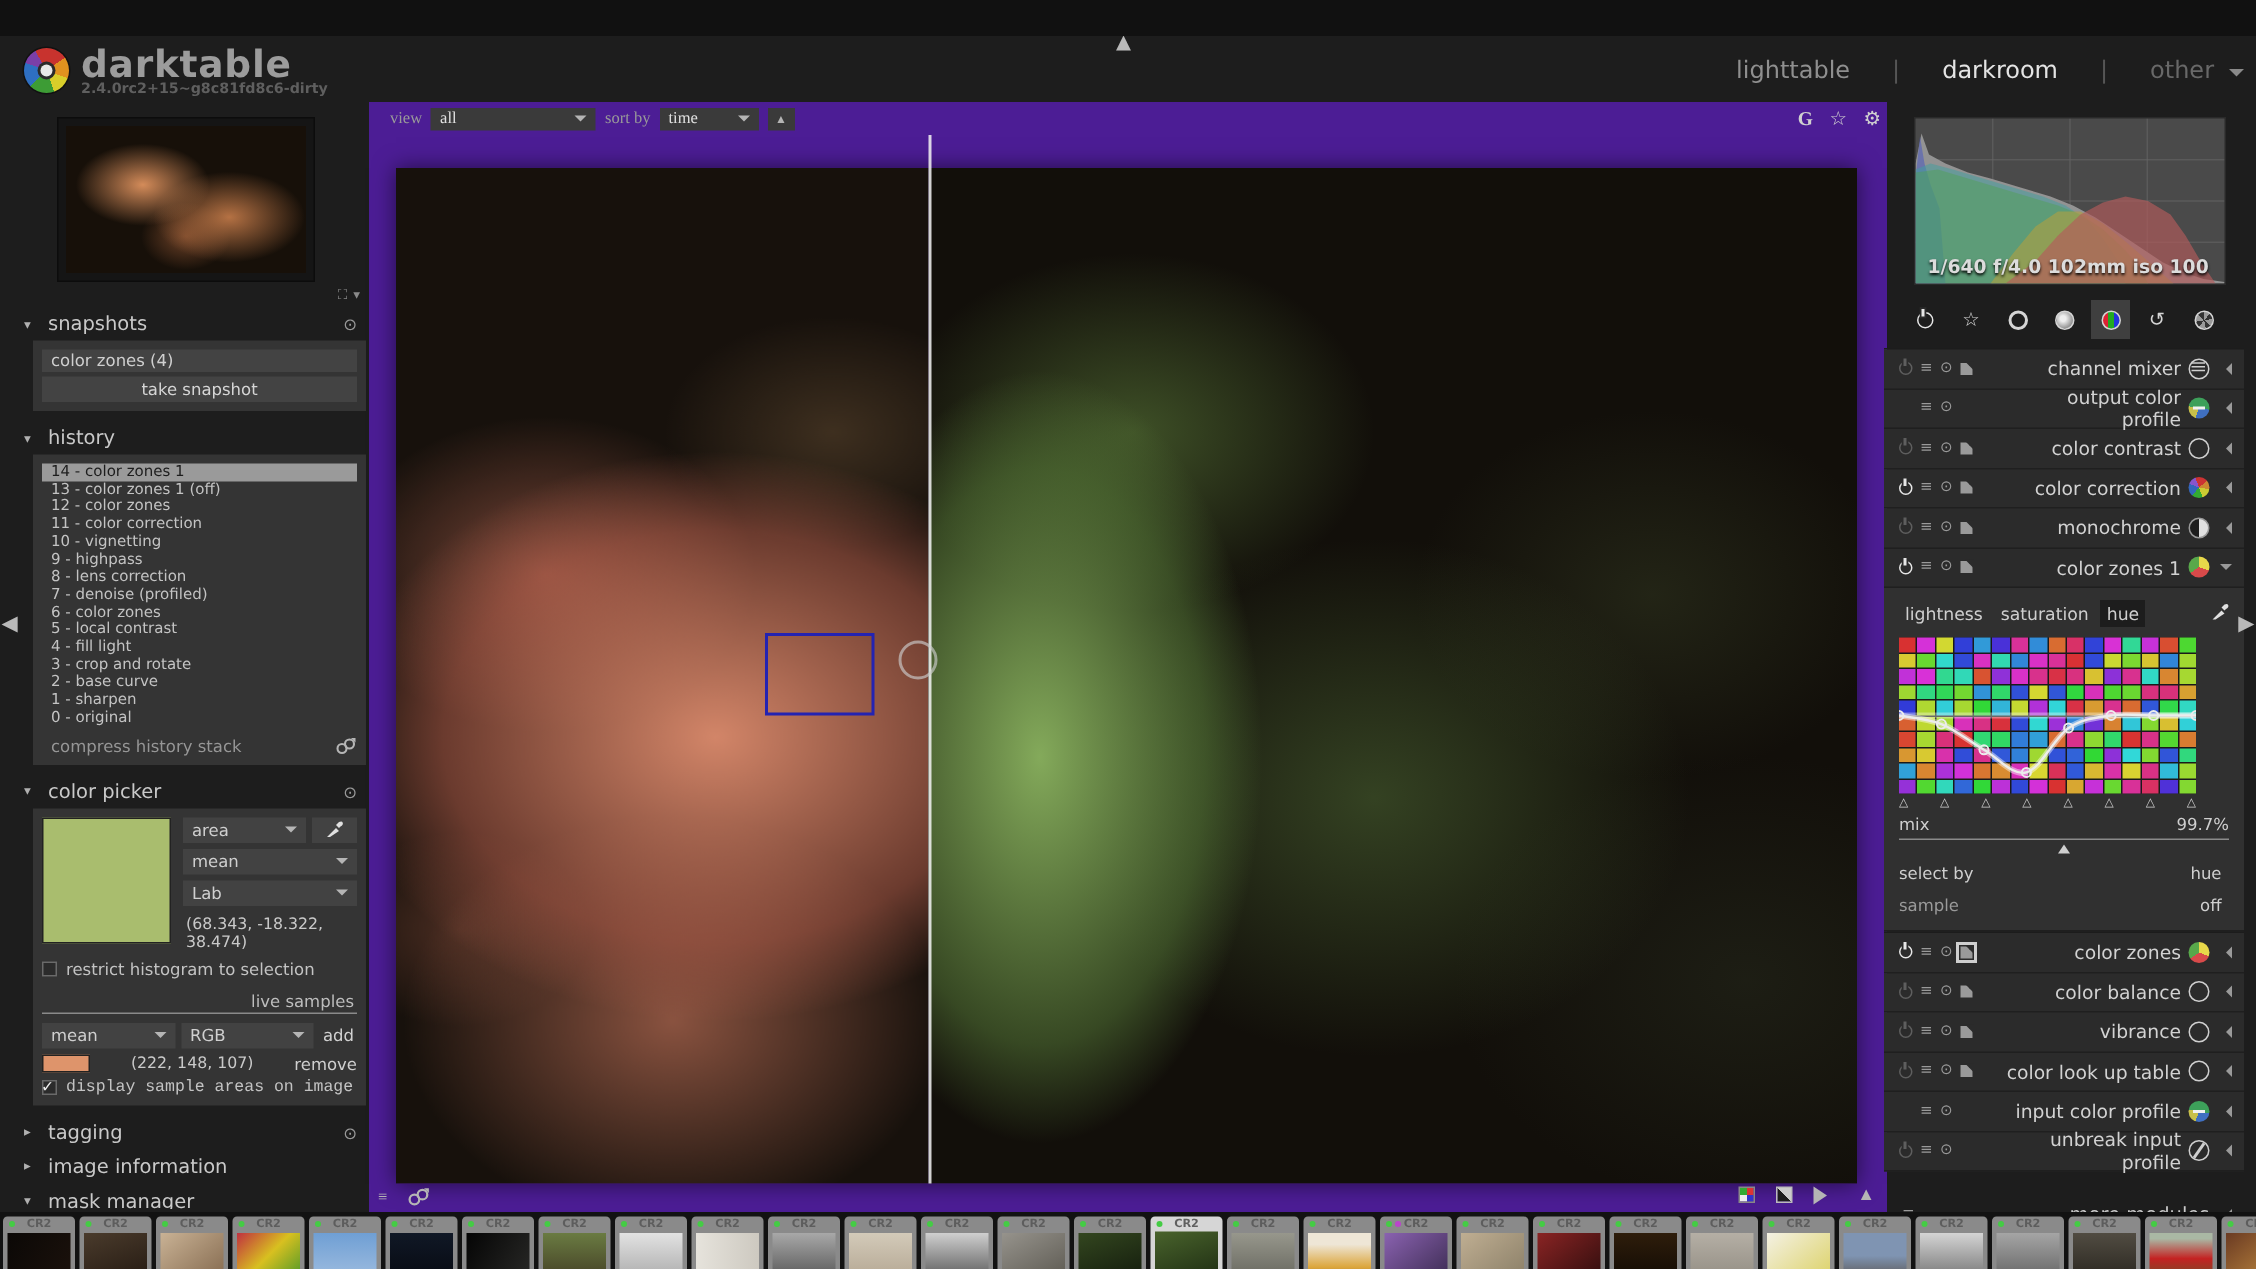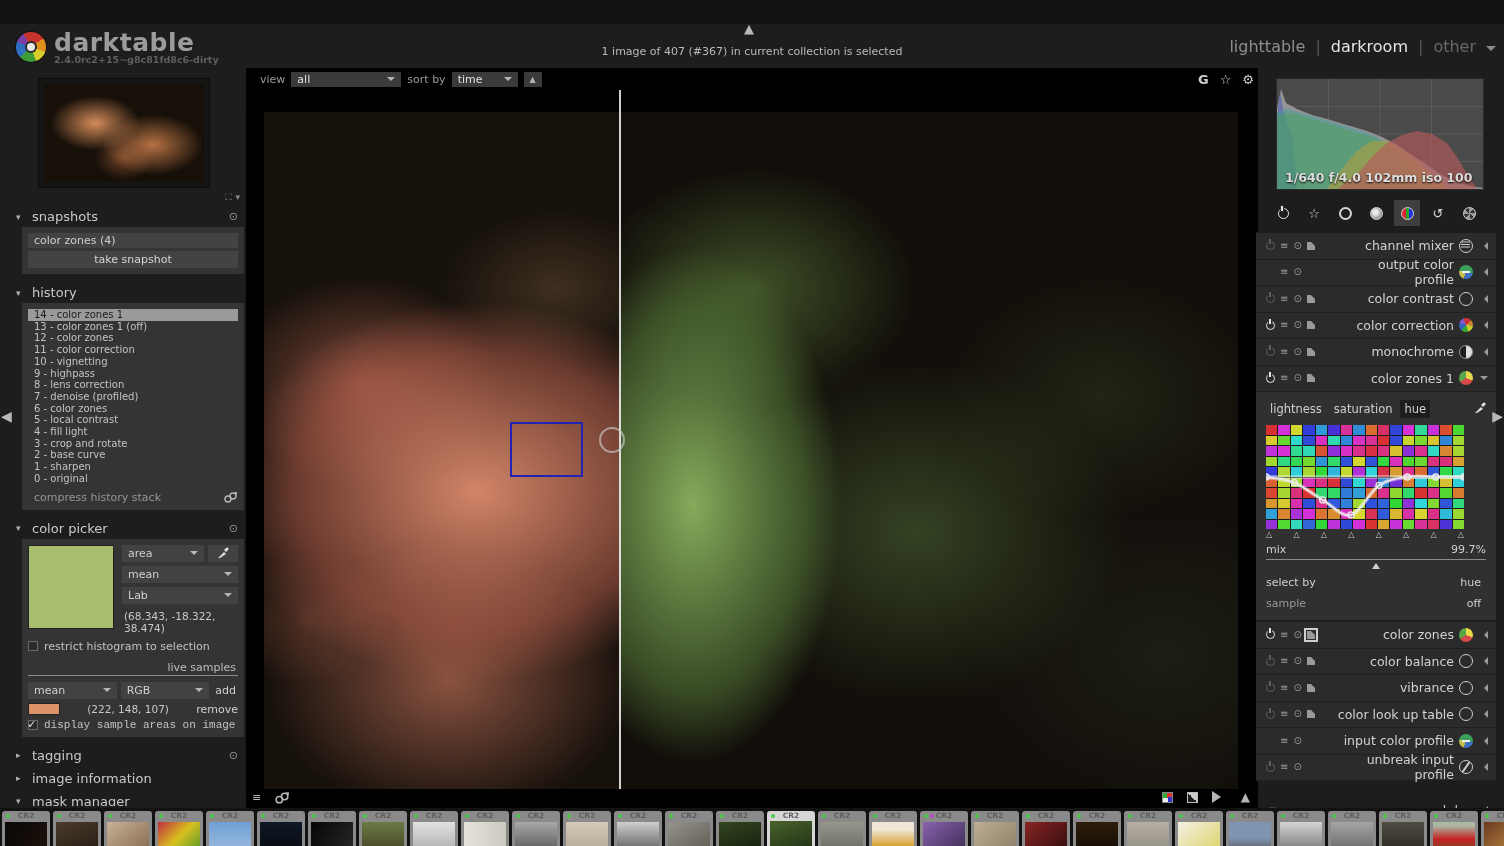--- a/index.html
+++ b/index.html
@@ -10,21 +10,21 @@
   
   .hdr { position:absolute; top:0; left:0; right:0; height:44px; }
   .logo-wrap { position:absolute; left:16px; top:8px; display:flex; align-items:flex-start; gap:8px; }
   .logo-ball { width:30px; height:30px; border-radius:50%;
     background:conic-gradient(#c8332e 0 55deg,#e0921f 55deg 110deg,#d8ce2a 110deg 160deg,#3d9c35 160deg 225deg,#2e6fc2 225deg 290deg,#7a3fa8 290deg 330deg,#c8332e 330deg);
     position:relative; box-shadow:0 0 0 1px #111; }
   .logo-ball::after { content:''; position:absolute; left:11px; top:11px; width:8px; height:8px; border-radius:50%; background:#e8e8e8; box-shadow:0 0 0 2px #2a2a2a; }
   .logo-text .app-name { font-size:25px; font-weight:bold; color:#9c9c9c; letter-spacing:.5px; line-height:22px; }
   .logo-text .app-ver { font-size:9.5px; color:#5f5f5f; font-weight:bold; }
   .status-msg { position:absolute; top:21px; left:0; width:100%; text-align:center; color:#b9b9b9; font-size:11px; }
-  .views { position:absolute; right:28px; top:13px; font-size:16px; display:flex; gap:10px; align-items:center; }
+  .views { position:absolute; right:28px; top:13px; font-size:16px; display:flex; gap:28px; align-items:center; }
   .views .v-item { color:#8f8f8f; cursor:pointer; }
   .views .v-item.active { color:#e4e4e4; }
   .views .v-item.dim { color:#686868; }
   .views .v-sep { color:#555; }
   .views-caret { position:absolute; right:8px; top:22px; width:0; height:0; border:5px solid transparent; border-top-color:#8a8a8a; }
 
   
   .edge { position:absolute; color:#b9b9b9; font-size:10px; z-index:60; }
   .edge.top { left:744px; top:-3px; font-size:13px; }
   .edge.bottom { left:746px; bottom:-1px; font-size:13px; color:#e8e8e8; }
@@ -66,21 +66,21 @@
   .live-hdr { text-align:right; color:#bdbdbd; border-bottom:1px solid #8a8a8a; padding:8px 2px 1px 0; margin-bottom:6px; }
   .samp-row { display:flex; gap:4px; margin-bottom:4px; }
   .samp-row .dd { flex:1; }
   .add-btn { color:#d0d0d0; padding:2px 2px; cursor:pointer; }
   .samp-entry { display:flex; align-items:center; gap:8px; }
   .samp-swatch { width:32px; height:12px; border:1px solid #222; }
   .samp-vals { flex:1; text-align:center; color:#c9c9c9; font-size:10.5px; }
   .remove-btn { color:#cfcfcf; cursor:pointer; }
 
   
-  .center { position:absolute; left:246px; right:246px; top:44px; bottom:62px; background:#000000; }
+  .center { position:absolute; left:246px; right:246px; top:44px; bottom:62px; background:#4c1d95;font-family:Liberation Serif, serif; }
   .ctoolbar { position:absolute; top:0; left:14px; right:0; height:22px; display:flex; align-items:center; gap:6px; color:#9a9a9a; }
   .ctoolbar .dd { background:#3a3a3a; height:15px; }
   .dd-view { width:110px; } .dd-sort { width:66px; }
   .sq-btn { width:18px; height:15px; background:#3a3a3a; display:flex; align-items:center; justify-content:center; color:#b5b5b5; font-size:8px; cursor:pointer; }
   .quick-icons { position:absolute; right:4px; top:0; height:22px; display:flex; gap:11px; align-items:center; color:#d0d0d0; font-size:13px; }
   .quick-icons .g { font-weight:bold; font-size:13px; }
   .canvas { position:absolute; left:0; right:0; top:22px; bottom:0; }
   .photo { position:absolute; left:18px; top:22px; width:974px; height:677px; box-shadow:0 0 14px rgba(0,0,0,.55); }
   .ph-left { position:absolute; left:0; top:0; bottom:0; width:36.45%;
     background: radial-gradient(ellipse 330px 250px at 60% 56%, rgba(226,143,112,.92), rgba(190,100,80,.5) 55%, transparent 76%),
@@ -182,21 +182,20 @@
 <div id="root">
 
   <div class="hdr">
     <div class="logo-wrap">
       <div class="logo-ball"></div>
       <div class="logo-text">
         <div class="app-name">darktable</div>
         <div class="app-ver">2.4.0rc2+15~g8c81fd8c6-dirty</div>
       </div>
     </div>
-    <div class="status-msg">1 image of 407 (#367) in current collection is selected</div>
     <div class="views">
         <span class="v-item">lighttable</span>
         <span class="v-sep">|</span>
         <span class="v-item active">darkroom</span>
         <span class="v-sep">|</span>
         <span class="v-item dim">other</span>
       </div>
     <div class="views-caret"></div>
   </div>
 

